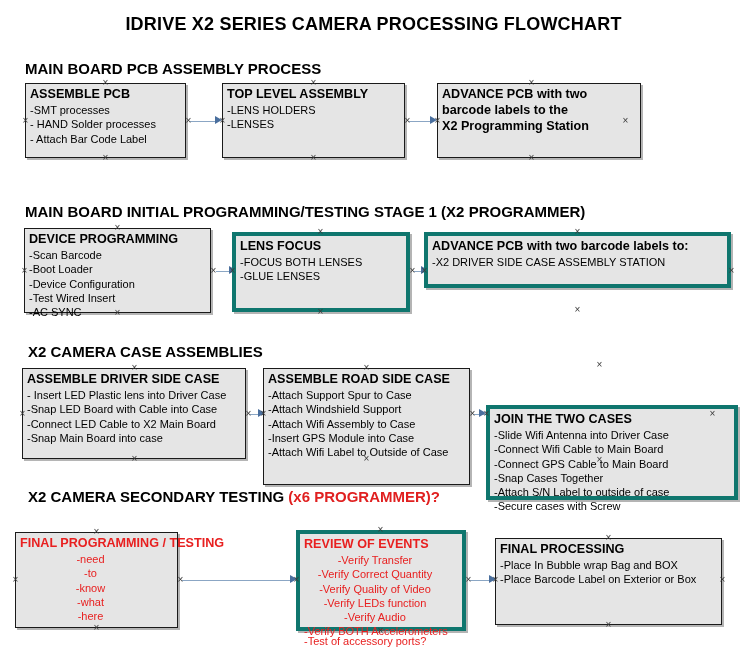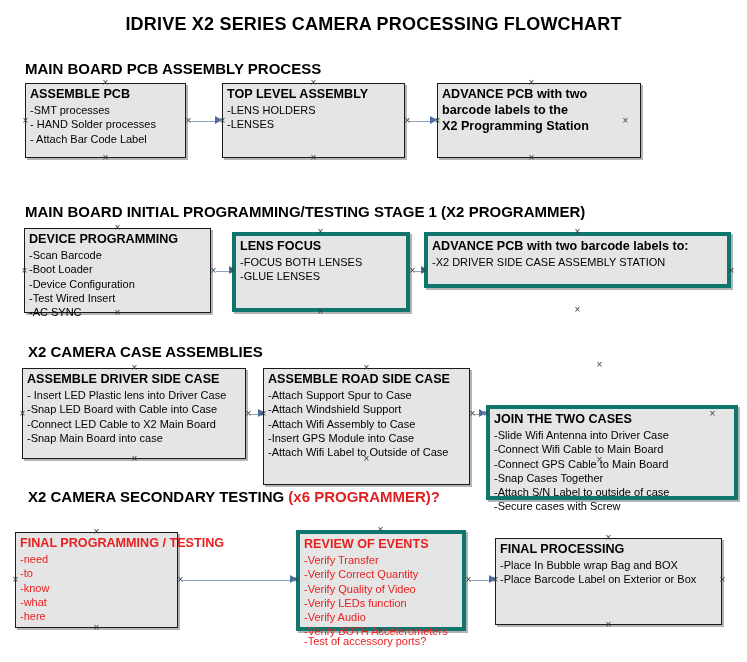--- a/index.html
+++ b/index.html
@@ -29,21 +29,21 @@
   }
   .box.gray{border:4px solid #0f766e;box-shadow:2px 2px 0 rgba(130,130,130,.6);}
   .box .bt{
     font-size:12.6px;font-weight:bold;line-height:15px;white-space:nowrap;
     margin-bottom:1px;
   }
   .box .bl{
     font-size:11px;line-height:14.3px;white-space:nowrap;
   }
   .box.red .bt{color:#e82020;}
-  .box.red .bl{color:#e82020;}
+  .box.red .bl{color:#e82020;text-align:center;}
   .box .bl.overflow{position:absolute;left:4px;}
 
   
   .conn{position:absolute;height:0;border-top:1.6px solid #8ba6c4;}
   .arrow-head{
     position:absolute;width:0;height:0;
     border-top:4.5px solid transparent;border-bottom:4.5px solid transparent;
     border-left:7px solid #4a6f9e;
   }
   

